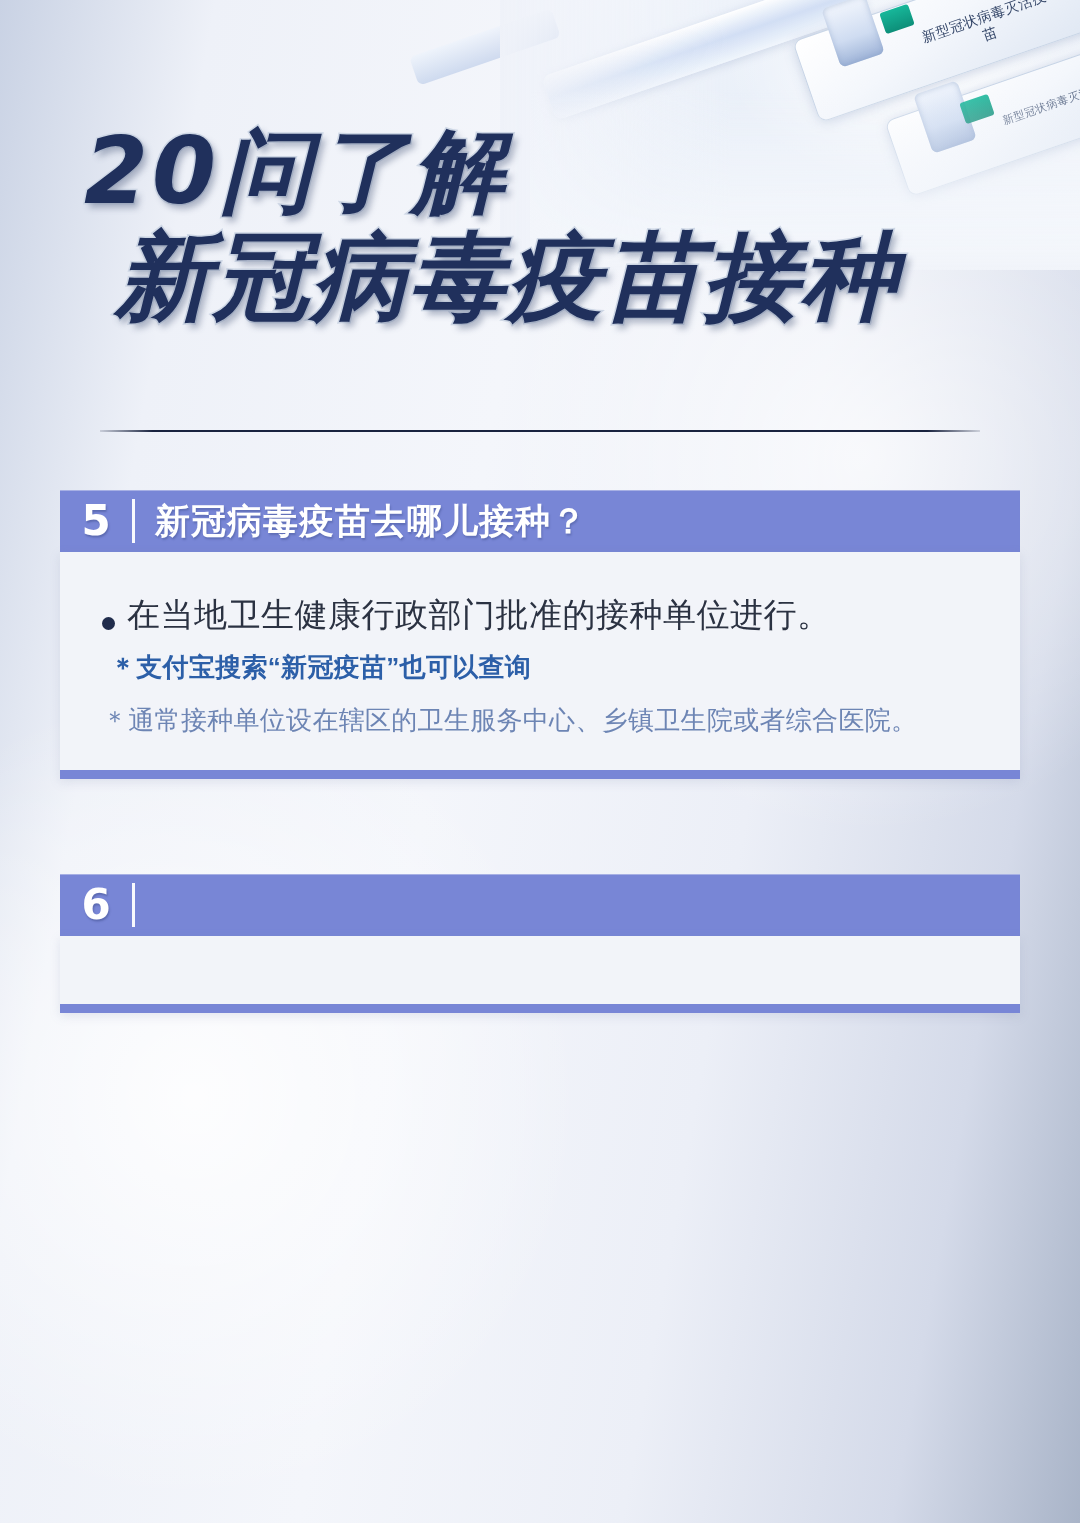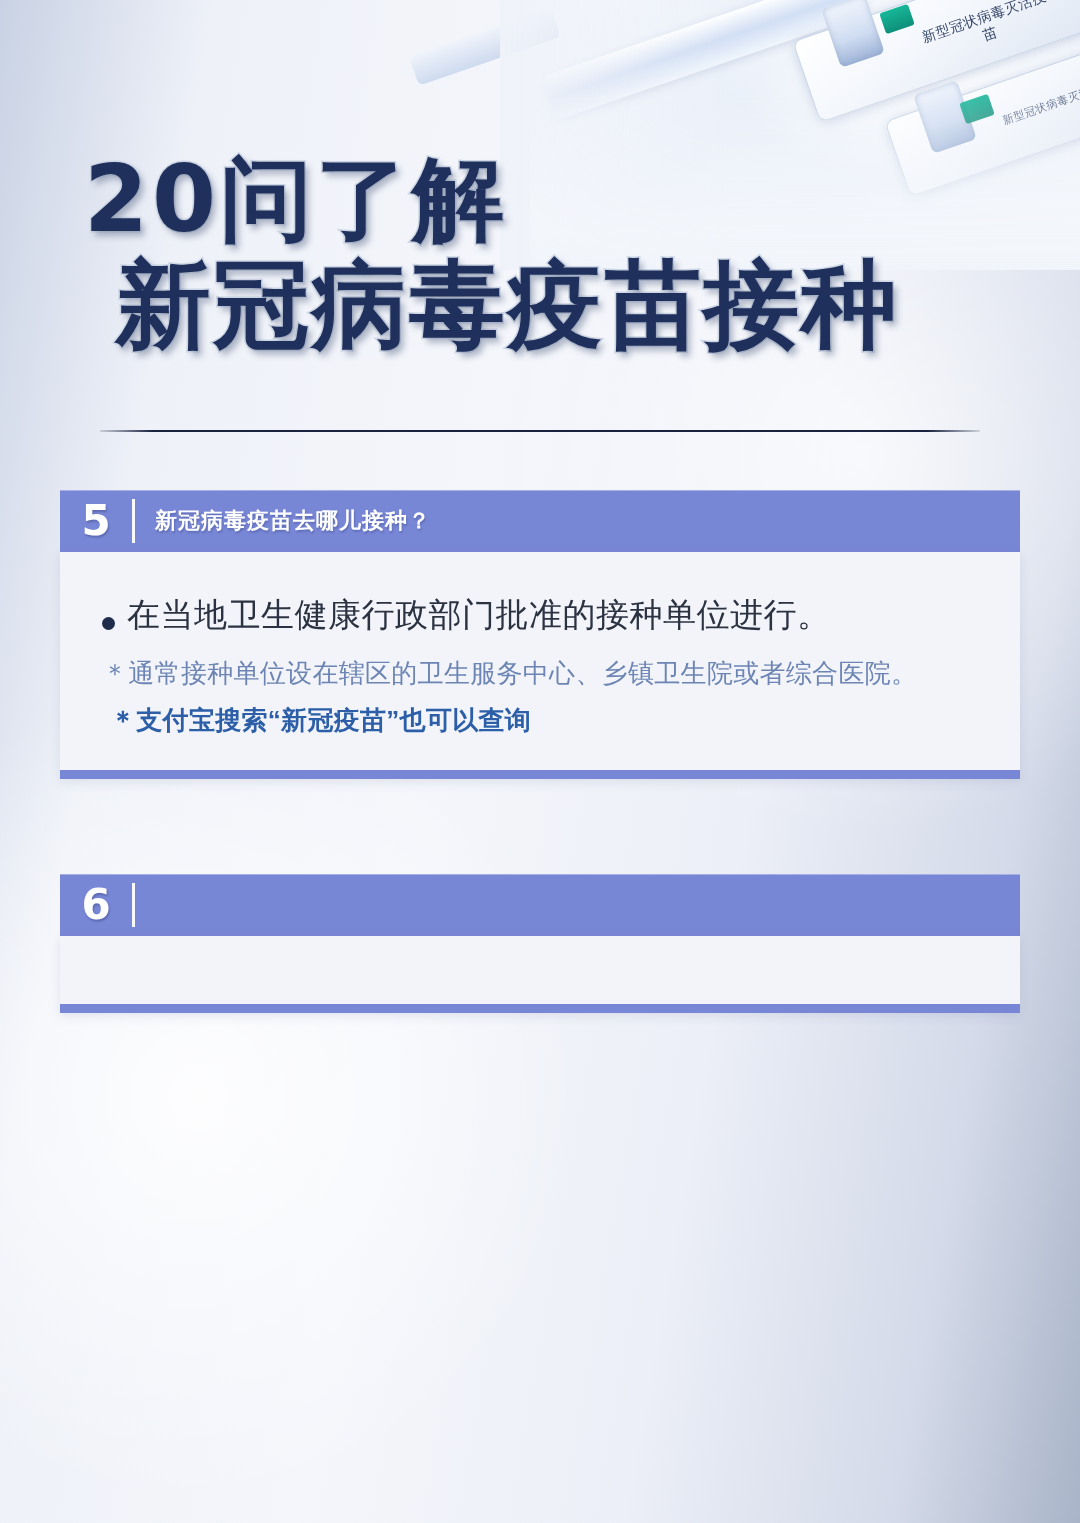--- a/index.html
+++ b/index.html
@@ -64,21 +64,21 @@
   .vl2{left:470px;top:126px;transform:rotate(-19deg);font-size:11px;opacity:.75;}
   .hero-fade{
     position:absolute;right:0;top:0;width:560px;height:300px;
     background:linear-gradient(180deg,rgba(255,255,255,0) 40%,rgba(243,246,251,.9) 88%,#f1f4fa 100%);
   }
   .hero-fade-l{
     position:absolute;right:360px;top:0;width:230px;height:300px;
     background:linear-gradient(90deg,#eff2f9 0%,rgba(239,242,249,.2) 70%,rgba(239,242,249,0) 100%);
   }
 
-  .title-wrap{position:absolute;left:84px;top:152px;}
+  .title-wrap{position:absolute;left:84px;top:124px;font-style:italic;}
   .title-line{
     font-family:"DejaVu Sans","Liberation Sans",sans-serif;
     font-weight:bold;color:#20305c;
     letter-spacing:4px;
     -webkit-text-stroke:3px #cfd8e6;
     paint-order:stroke fill;
     text-shadow:4px 5px 6px rgba(90,105,135,.45);
   }
   .t1{font-size:92px;line-height:1.05;}
   .t2{font-size:96px;line-height:1.05;margin-top:6px;letter-spacing:2px;margin-left:31px;}
@@ -95,21 +95,21 @@
     box-shadow:0 1px 0 rgba(255,255,255,.35) inset;
   }
   .q-num{
     width:72px;flex:0 0 72px;text-align:center;
     color:#ffffff;font-size:42px;font-weight:bold;line-height:1;
     font-family:"DejaVu Sans","Liberation Sans",sans-serif;
     text-shadow:1px 2px 2px rgba(40,55,110,.35);
   }
   .q-div{width:3px;height:44px;background:#ffffff;opacity:.95;flex:0 0 3px;}
   .q-text{
-    margin-left:20px;color:#ffffff;font-size:22px;font-weight:bold;
+    margin-left:20px;color:#ffffff;font-size:35px;font-weight:bold;
     letter-spacing:1px;text-shadow:1px 2px 2px rgba(40,55,110,.3);
   }
   .a-card{
     background:#f2f4f9;
     border-bottom:9px solid #7886d6;
     box-shadow:0 3px 10px rgba(120,135,170,.18);
     padding:38px 42px 30px 42px;
   }
   .bullet-row{display:flex;align-items:center;margin-bottom:6px;}
   .dot{
@@ -162,22 +162,22 @@
     <div class="q-header">
       <div class="q-num">5</div>
       <div class="q-div"></div>
       <div class="q-text">新冠病毒疫苗去哪儿接种？</div>
     </div>
     <div class="a-card">
       <div class="bullet-row">
         <span class="dot"></span>
         <span class="b-text">在当地卫生健康行政部门批准的接种单位进行。</span>
       </div>
+      <div class="note strong">＊支付宝搜索“新冠疫苗”也可以查询</div>
       <div class="note">＊通常接种单位设在辖区的卫生服务中心、乡镇卫生院或者综合医院。</div>
-      <div class="note strong">＊支付宝搜索“新冠疫苗”也可以查询</div>
     </div>
   </div>
 
   <div class="qa" id="q6">
     <div class="q-header">
       <div class="q-num">6</div>
       <div class="q-div"></div>
     </div>
     <div class="a-card">
     </div>

